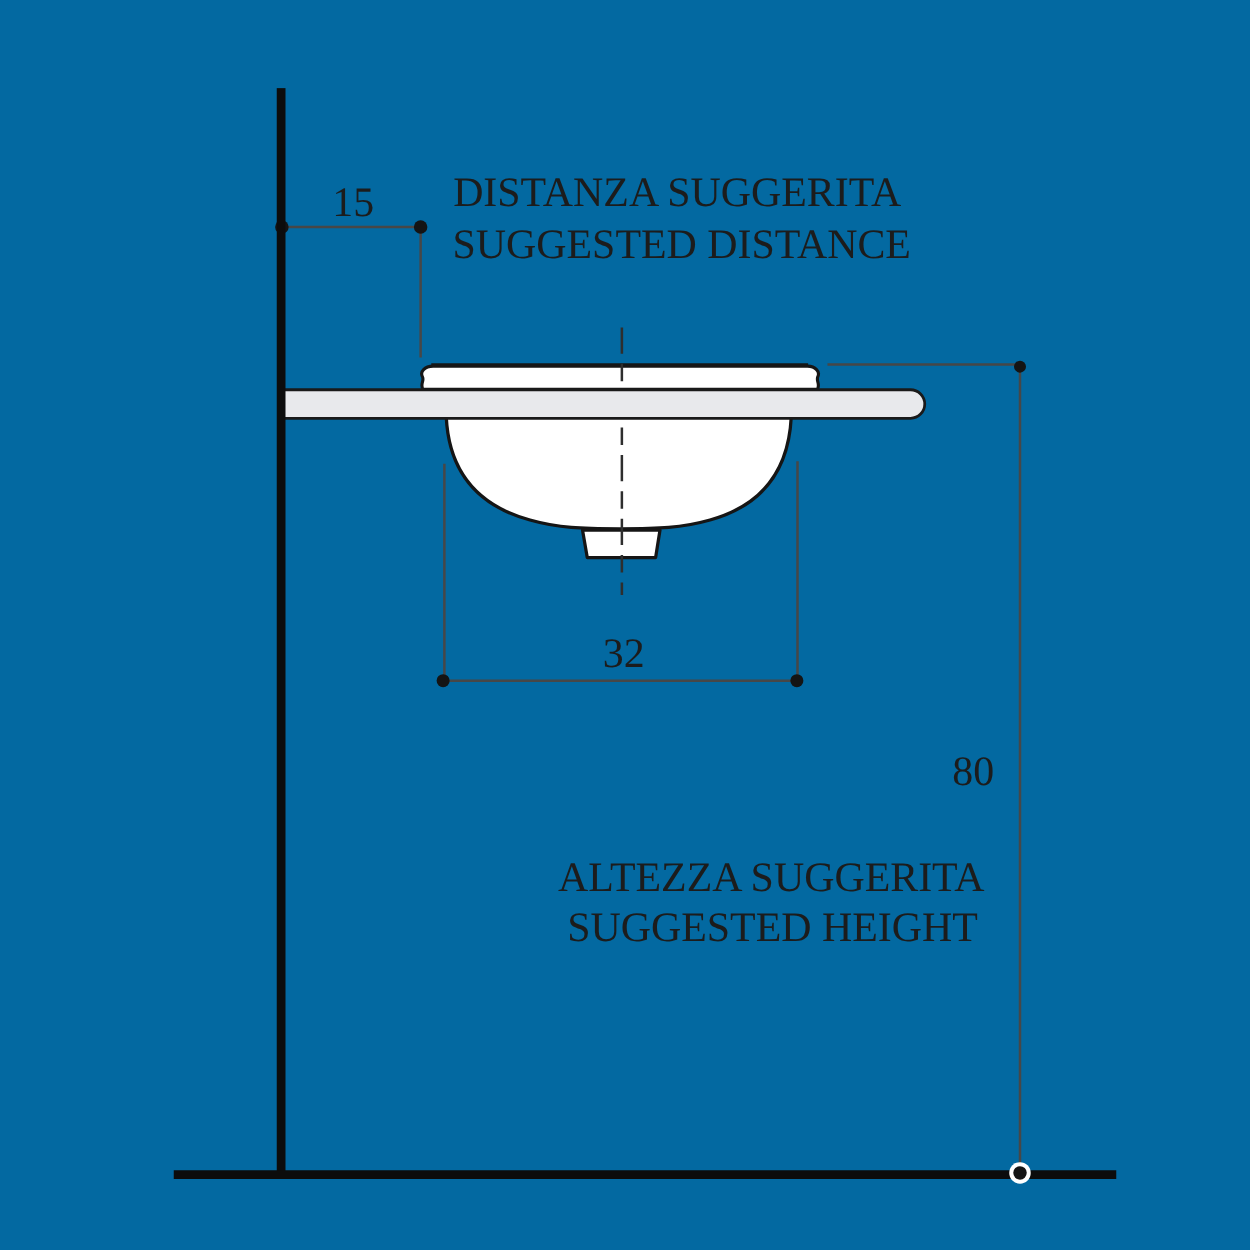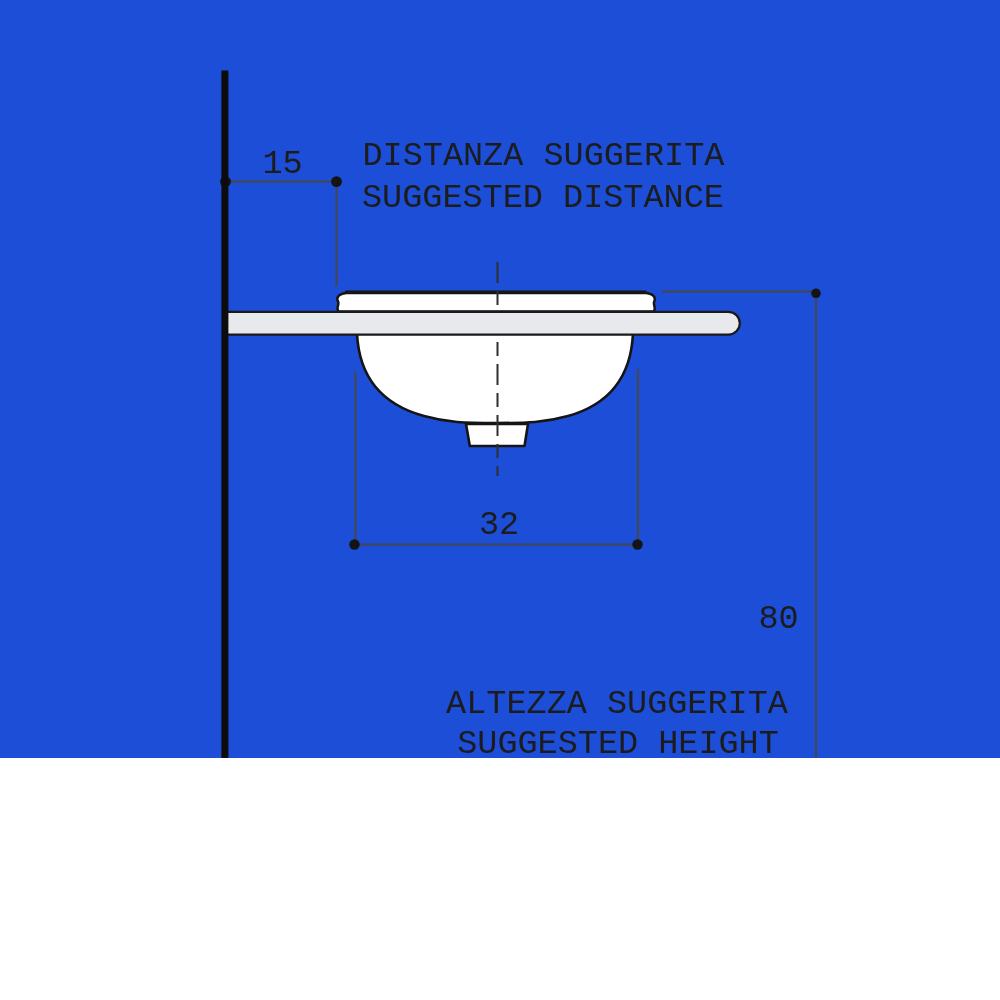--- a/index.html
+++ b/index.html
@@ -1,17 +1,17 @@
 <!DOCTYPE html>
 <html><head>
 <meta charset="utf-8">
 <style>
   html,body{margin:0;padding:0;background:#ffffff;}
-  .page{position:relative;width:1000px;height:758px;background:#1d4ed8;overflow:hidden;
-        font-family:Liberation Mono, monospace;}
+  .page{position:relative;width:1000px;height:1000px;background:#0369a1;overflow:hidden;
+        font-family:Liberation Serif, serif;}
   svg{position:absolute;left:0;top:0;}
 </style>
 </head>
 <body>
 <div class="page">
 <svg width="1000" height="1000" viewBox="0 0 1000 1000">
 
   <g stroke="#474747" stroke-width="2" fill="none">
     <line x1="225" y1="181.6" x2="336.5" y2="181.6"></line>
     <line x1="336.5" y1="181.6" x2="336.5" y2="286"></line>

